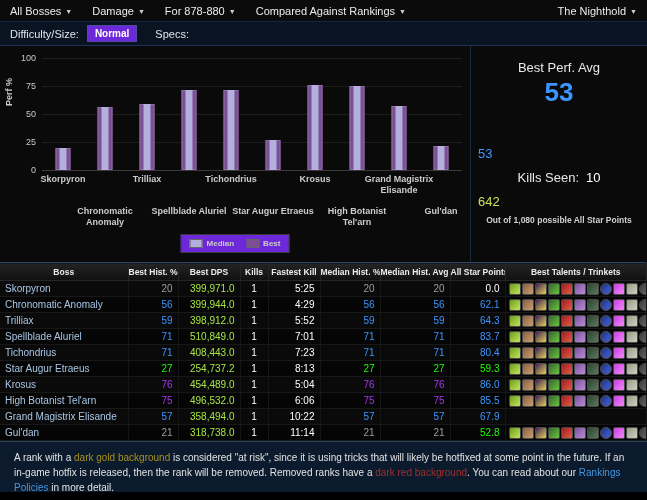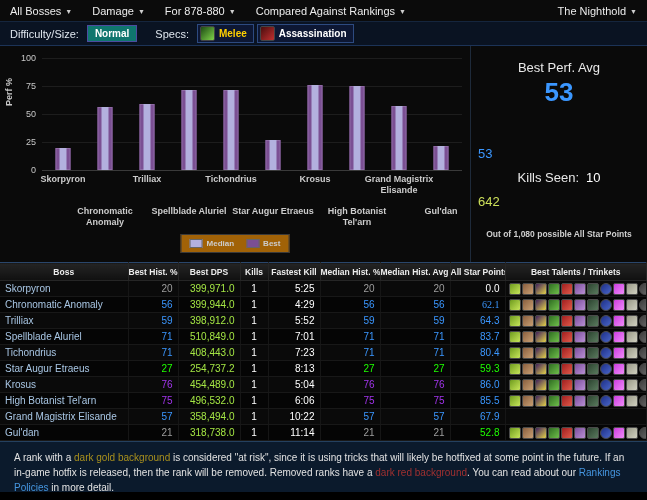--- a/index.html
+++ b/index.html
@@ -8,50 +8,50 @@
 
   
   .topnav { height:22px; background:#0b0b0b; display:flex; align-items:center; padding:0 10px; gap:20px; border-bottom:1px solid #15253d; }
   .topnav .nav-item { font-size:11px; color:#ececec; cursor:pointer; white-space:nowrap; }
   .topnav .spacer { flex:1; }
   .caret { display:inline-block; font-size:7px; color:#cfcfcf; margin-left:4px; vertical-align:1px; }
 
   
   .toolbar { height:24px; background:#0a1322; display:flex; align-items:center; padding:0 10px; gap:8px; border-bottom:1px solid #1c3357; }
   .toolbar .lbl { font-size:11px; color:#dfe6ee; }
-  .btn { background:#0f766e; border:1px solid #4c4ca0; color:#fff; font-size:10px; font-weight:bold; padding:2px 7px; cursor:pointer; }
+  .btn { background:#6d28d9; border:1px solid #4c4ca0; color:#fff; font-size:10px; font-weight:bold; padding:2px 7px; cursor:pointer; }
   .spec-btn { background:#0d1733; border:1px solid #2d4a80; display:flex; align-items:center; gap:4px; padding:1px 6px 1px 2px; cursor:pointer; }
   .spec-ico { width:15px; height:15px; border:1px solid #444; border-radius:2px; }
   .spec-name { font-size:10px; font-weight:bold; }
 
   
   .chart-region { height:216px; background:#0a0a0a; display:flex; }
   .chart-panel { width:470px; position:relative; }
   .plot { position:absolute; left:42px; top:12px; width:420px; height:112px; }
   .gridline { position:absolute; left:0; width:100%; height:1px; background:#1d1d1d; }
   .gridline.axis { background:#3a3a3a; }
   .ytick { position:absolute; right:100%; transform:translateY(-50%); padding-right:6px; font-size:9px; font-weight:normal; color:#c8c8c8; }
   .ylab { position:absolute; left:4px; top:60px; transform:rotate(-90deg); transform-origin:left top; font-size:9px; font-weight:bold; color:#c8c8c8; white-space:nowrap; }
   .slot { position:absolute; bottom:0; width:42px; }
   .bar-best { position:absolute; bottom:0; left:50%; transform:translateX(-50%); width:15px; background:#7b4f93; border:1px solid #8f6ba5; }
   .bar-median { position:absolute; bottom:0; left:50%; transform:translateX(-50%); width:7px; background:#b3b0de; }
   .xlab { position:absolute; width:88px; text-align:center; font-size:9px; font-weight:bold; color:#cccccc; line-height:11px; }
-  .legend { position:absolute; left:50%; transform:translateX(-50%); top:188px; background:#a16207; border:1px solid #3a3a3a; display:flex; gap:12px; padding:4px 8px; }
+  .legend { position:absolute; left:50%; transform:translateX(-50%); top:188px; background:#6d28d9; border:1px solid #3a3a3a; display:flex; gap:12px; padding:4px 8px; }
   .legend .li { display:flex; align-items:center; gap:4px; font-size:8px; font-weight:bold; color:#cccccc; }
   .legend .sw { width:13px; height:9px; border:1px solid #666; }
 
   
   .summary { flex:1; border-left:1px solid #1e2a3a; padding-top:14px; text-align:center; }
   .summary .bp-label { font-size:13px; color:#e8e8e8; }
   .summary .bp-value { font-size:26px; font-weight:bold; color:#3b97ff; margin-top:2px; }
   .sum-rows { margin-top:38px; display:flex; flex-direction:column; gap:9px; }
   .sum-row { display:flex; font-size:13px; }
   .sum-row .sl { width:108px; text-align:right; color:#e8e8e8; }
   .sum-row .sv { margin-left:7px; font-weight:normal; }
-  .sum-note { margin-top:20px; font-size:8.5px; font-weight:bold; color:#cfcfcf; }
+  .sum-note { margin-top:6px; font-size:8.5px; font-weight:bold; color:#cfcfcf; }
 
   
   table { width:647px; border-collapse:collapse; table-layout:fixed; background:#050505; }
   thead th { height:18px; font-size:8.5px; font-weight:bold; color:#ececec; text-align:center;
     background:linear-gradient(#242424,#101010); border-right:1px solid #262626; border-top:1px solid #2a466b; border-bottom:1px solid #262626; overflow:hidden; white-space:nowrap; }
   tbody td { height:16px; font-size:10px; border-right:1px solid #161616; border-bottom:1px solid #181818; white-space:nowrap; overflow:hidden; padding:0 5px; }
   tbody tr:nth-child(odd) { background:#0a0a0a; }
   tbody tr:nth-child(even) { background:#050505; }
   td.boss { color:#a8c6e4; text-align:left; cursor:pointer; }
   td.num { text-align:right; }
@@ -77,30 +77,20 @@
   <span class="nav-item"><span>For 878-880</span><span class="caret">▼</span></span>
   <span class="nav-item"><span>Compared Against Rankings</span><span class="caret">▼</span></span>
   <span class="spacer"></span>
   <span class="nav-item"><span>The Nighthold</span><span class="caret">▼</span></span>
 </div>
 
 <div class="toolbar">
   <span class="lbl">Difficulty/Size:</span>
   <button class="btn">Normal</button>
   <span class="lbl" style="margin-left:10px;">Specs:</span>
-  <div id="specs-holder" style="display:flex; gap:3px;">
-      <div class="spec-btn">
-        <div class="spec-ico" style="background: linear-gradient(135deg, rgb(29, 74, 20), rgb(127, 211, 74));"></div>
-        <span class="spec-name" style="color: rgb(255, 209, 0);">Melee</span>
-      </div>
-      <div class="spec-btn">
-        <div class="spec-ico" style="background: linear-gradient(135deg, rgb(74, 13, 13), rgb(192, 48, 48));"></div>
-        <span class="spec-name" style="color: rgb(255, 255, 255);">Assassination</span>
-      </div>
-    </div>
 </div>
 
 <div class="chart-region">
   <div class="chart-panel">
     <div class="ylab">Perf %</div>
     <div class="plot" id="plot">
         <div class="gridline axis" style="top: 112px;">
           <span class="ytick">0</span>
         </div>
         <div class="gridline" style="top: 84px;">
@@ -236,21 +226,21 @@
         <td class="icons"><span class="t-ico" style="background: linear-gradient(135deg, rgb(111, 156, 31), rgb(200, 230, 90));"></span><span class="t-ico" style="background: linear-gradient(135deg, rgb(138, 95, 63), rgb(201, 160, 116));"></span><span class="t-ico" style="background: linear-gradient(135deg, rgb(64, 33, 92), rgb(228, 211, 74));"></span><span class="t-ico" style="background: linear-gradient(135deg, rgb(47, 109, 34), rgb(111, 191, 74));"></span><span class="t-ico" style="background: linear-gradient(135deg, rgb(161, 31, 31), rgb(224, 90, 74));"></span><span class="t-ico" style="background: linear-gradient(135deg, rgb(124, 79, 158), rgb(185, 143, 212));"></span><span class="t-ico" style="background: linear-gradient(135deg, rgb(44, 68, 48), rgb(90, 122, 94));"></span><span class="t-ico round" style="background: linear-gradient(135deg, rgb(29, 47, 136), rgb(74, 102, 200));"></span><span class="t-ico" style="background: linear-gradient(135deg, rgb(204, 63, 224), rgb(240, 138, 248));"></span><span class="t-ico" style="background: linear-gradient(135deg, rgb(154, 154, 136), rgb(208, 208, 192));"></span><span class="t-ico round" style="background: linear-gradient(135deg, rgb(60, 60, 60), rgb(106, 106, 106));"></span></td>
       </tr>
       <tr>
         <td class="boss">Chronomatic Anomaly</td>
         <td class="num" style="color: rgb(59, 151, 255);">56</td>
         <td class="num dps">399,944.0</td>
         <td class="ctr" style="color: rgb(255, 255, 255);">1</td>
         <td class="num" style="color: rgb(255, 255, 255);">4:29</td>
         <td class="num" style="color: rgb(59, 151, 255);">56</td>
         <td class="num" style="color: rgb(59, 151, 255);">56</td>
-        <td class="num" style="color: rgb(59, 151, 255); font-family: Liberation Serif, serif;">62.1</td>
+        <td class="num" style="color: rgb(59, 151, 255);">62.1</td>
         <td class="icons"><span class="t-ico" style="background: linear-gradient(135deg, rgb(111, 156, 31), rgb(200, 230, 90));"></span><span class="t-ico" style="background: linear-gradient(135deg, rgb(138, 95, 63), rgb(201, 160, 116));"></span><span class="t-ico" style="background: linear-gradient(135deg, rgb(64, 33, 92), rgb(228, 211, 74));"></span><span class="t-ico" style="background: linear-gradient(135deg, rgb(47, 109, 34), rgb(111, 191, 74));"></span><span class="t-ico" style="background: linear-gradient(135deg, rgb(161, 31, 31), rgb(224, 90, 74));"></span><span class="t-ico" style="background: linear-gradient(135deg, rgb(124, 79, 158), rgb(185, 143, 212));"></span><span class="t-ico" style="background: linear-gradient(135deg, rgb(44, 68, 48), rgb(90, 122, 94));"></span><span class="t-ico round" style="background: linear-gradient(135deg, rgb(29, 47, 136), rgb(74, 102, 200));"></span><span class="t-ico" style="background: linear-gradient(135deg, rgb(204, 63, 224), rgb(240, 138, 248));"></span><span class="t-ico" style="background: linear-gradient(135deg, rgb(154, 154, 136), rgb(208, 208, 192));"></span><span class="t-ico round" style="background: linear-gradient(135deg, rgb(60, 60, 60), rgb(106, 106, 106));"></span></td>
       </tr>
       <tr>
         <td class="boss">Trilliax</td>
         <td class="num" style="color: rgb(59, 151, 255);">59</td>
         <td class="num dps">398,912.0</td>
         <td class="ctr" style="color: rgb(255, 255, 255);">1</td>
         <td class="num" style="color: rgb(255, 255, 255);">5:52</td>
         <td class="num" style="color: rgb(59, 151, 255);">59</td>
         <td class="num" style="color: rgb(59, 151, 255);">59</td>

